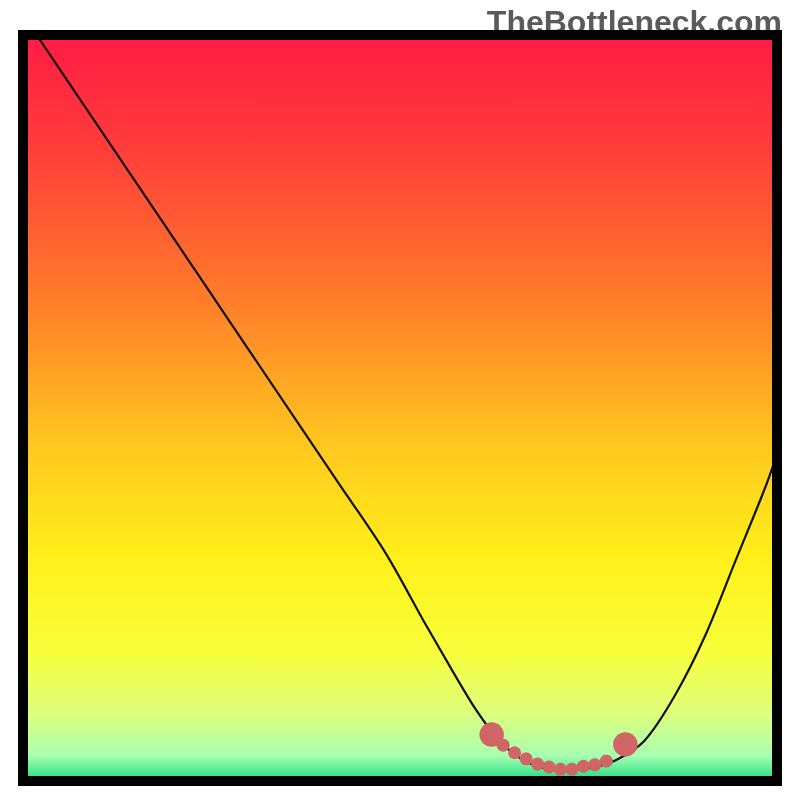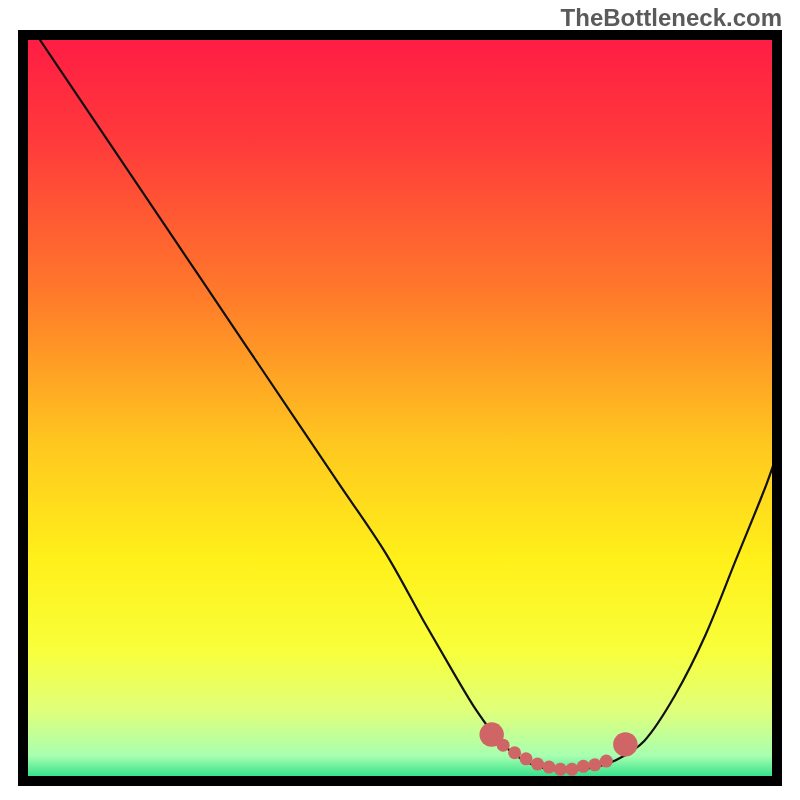--- a/index.html
+++ b/index.html
@@ -13,21 +13,21 @@
   }
   .wrap {
     position: relative;
     width: 800px;
     height: 800px;
   }
   .attribution {
     position: absolute;
     top: 4px;
     right: 18px;
-    font-size: 24px;
+    font-size: 32px;
     font-weight: 700;
     color: #5a5a5a;
     letter-spacing: 0;
     margin-left: 32px;
   }
   .plot {
     position: absolute;
     left: 18px;
     top: 30px;
     width: 764px;

